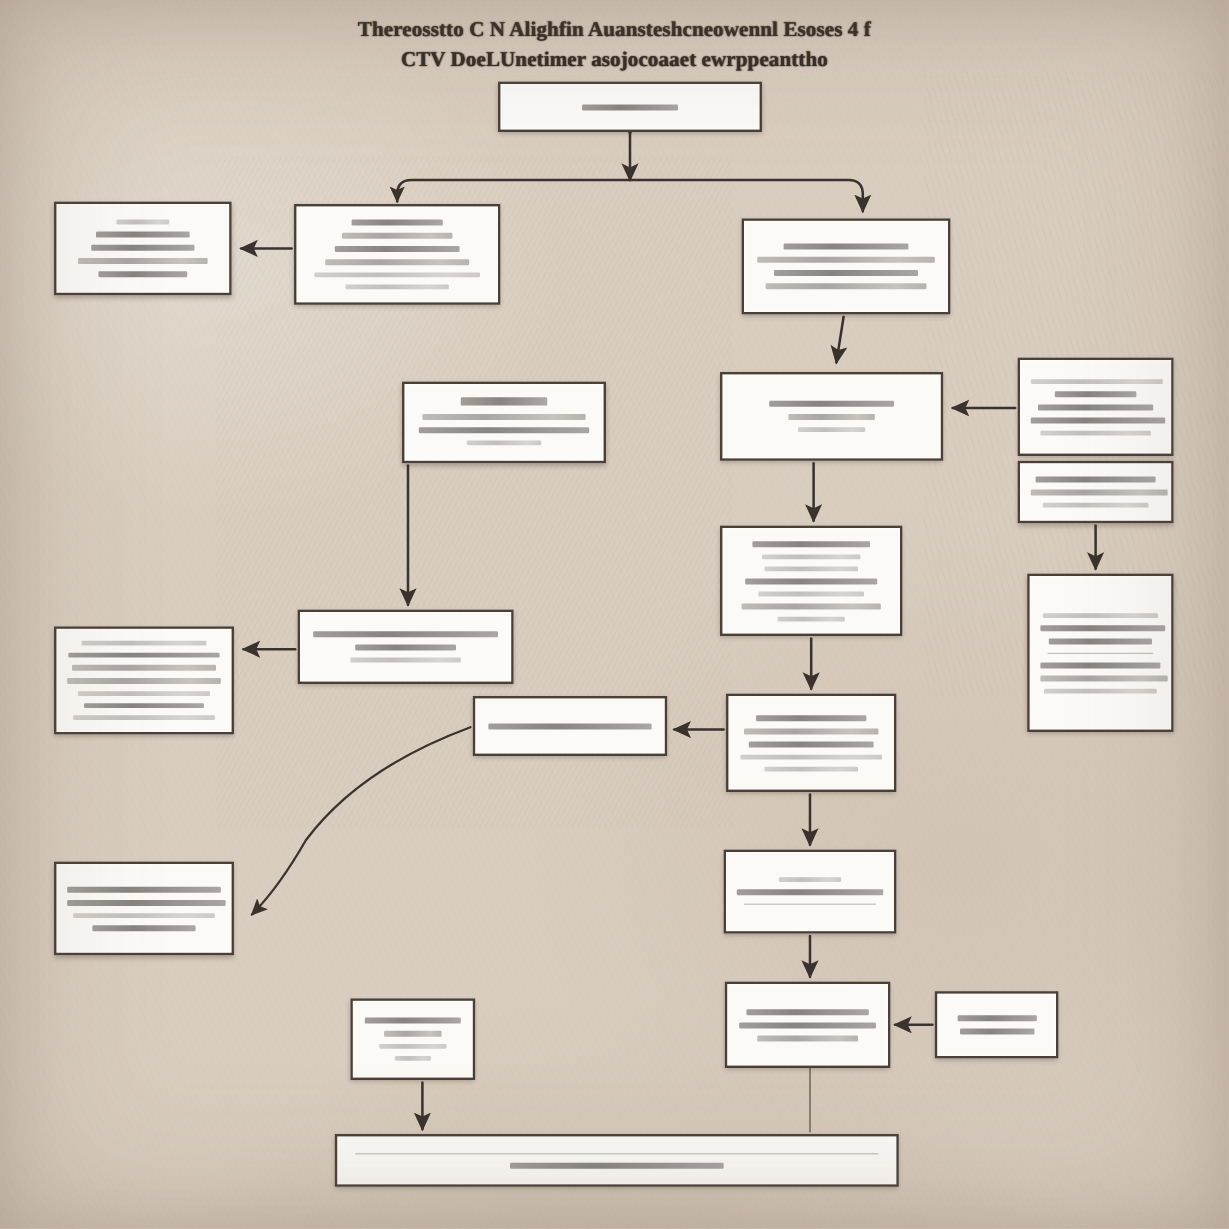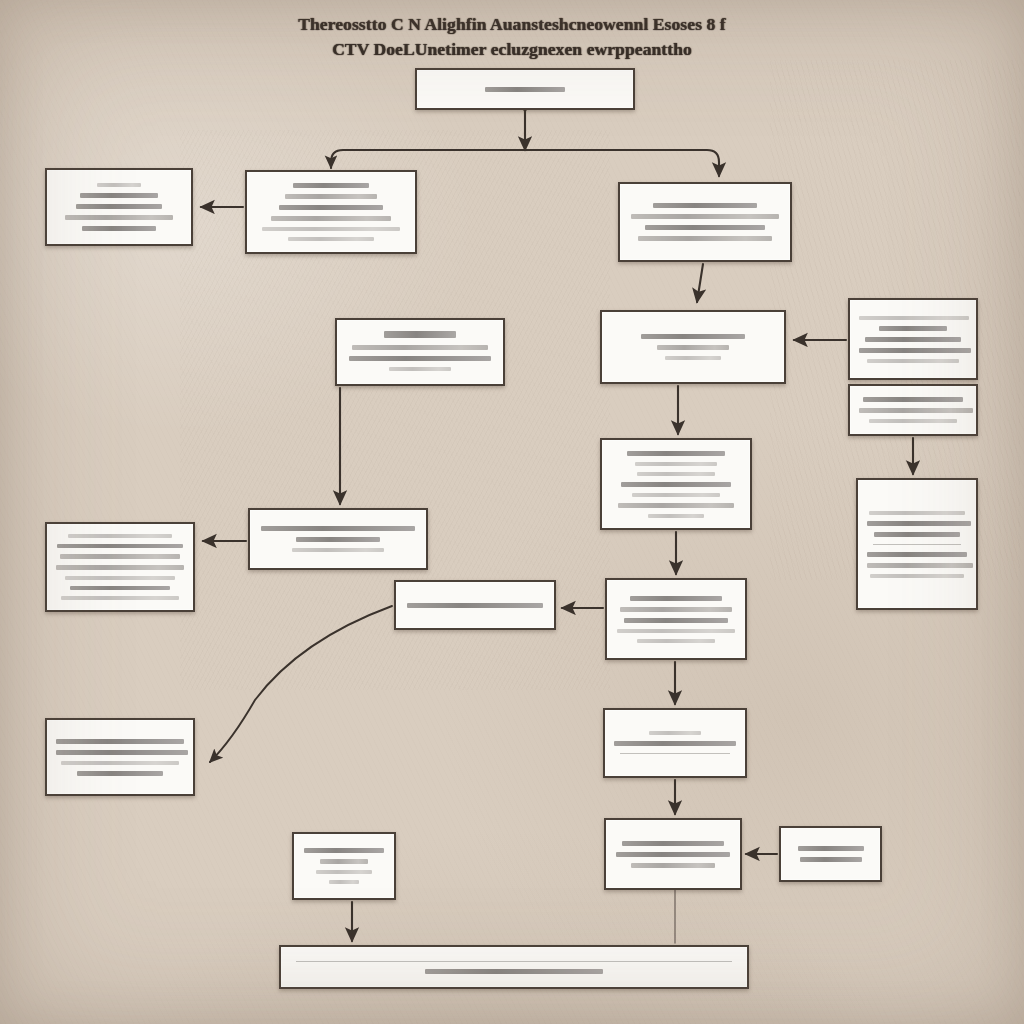--- a/index.html
+++ b/index.html
@@ -60,22 +60,22 @@
 </head>
 <body>
 
 <div id="stage">
   <div class="tex a"></div>
   <div class="tex b"></div>
   <div class="tex c"></div>
   <div class="tex d"></div>
 
   <div id="title">
-    <span class="l1">Thereosstto C N Alighfin Auansteshcneowennl Esoses 8 f</span>
-    <span class="l2">CTV DoeLUnetimer ecluzgnexen ewrppeanttho</span>
+    <span class="l1">Thereosstto C N Alighfin Auansteshcneowennl Esoses 4 f</span>
+    <span class="l2">CTV DoeLUnetimer asojocoaaet ewrppeanttho</span>
   </div>
 
   <svg id="wires" viewBox="0 0 1024 1024">
     <defs>
       <marker id="ah" markerWidth="9" markerHeight="9" refX="6.6" refY="3.4" orient="auto">
         <path d="M0,0 L7.4,3.4 L0,6.8 L1.6,3.4 Z" fill="#3a322c"></path>
       </marker>
       <marker id="ahs" markerWidth="8" markerHeight="8" refX="6" refY="3" orient="auto">
         <path d="M0,0 L6.6,3 L0,6 L1.4,3 Z" fill="#3a322c"></path>
       </marker>

